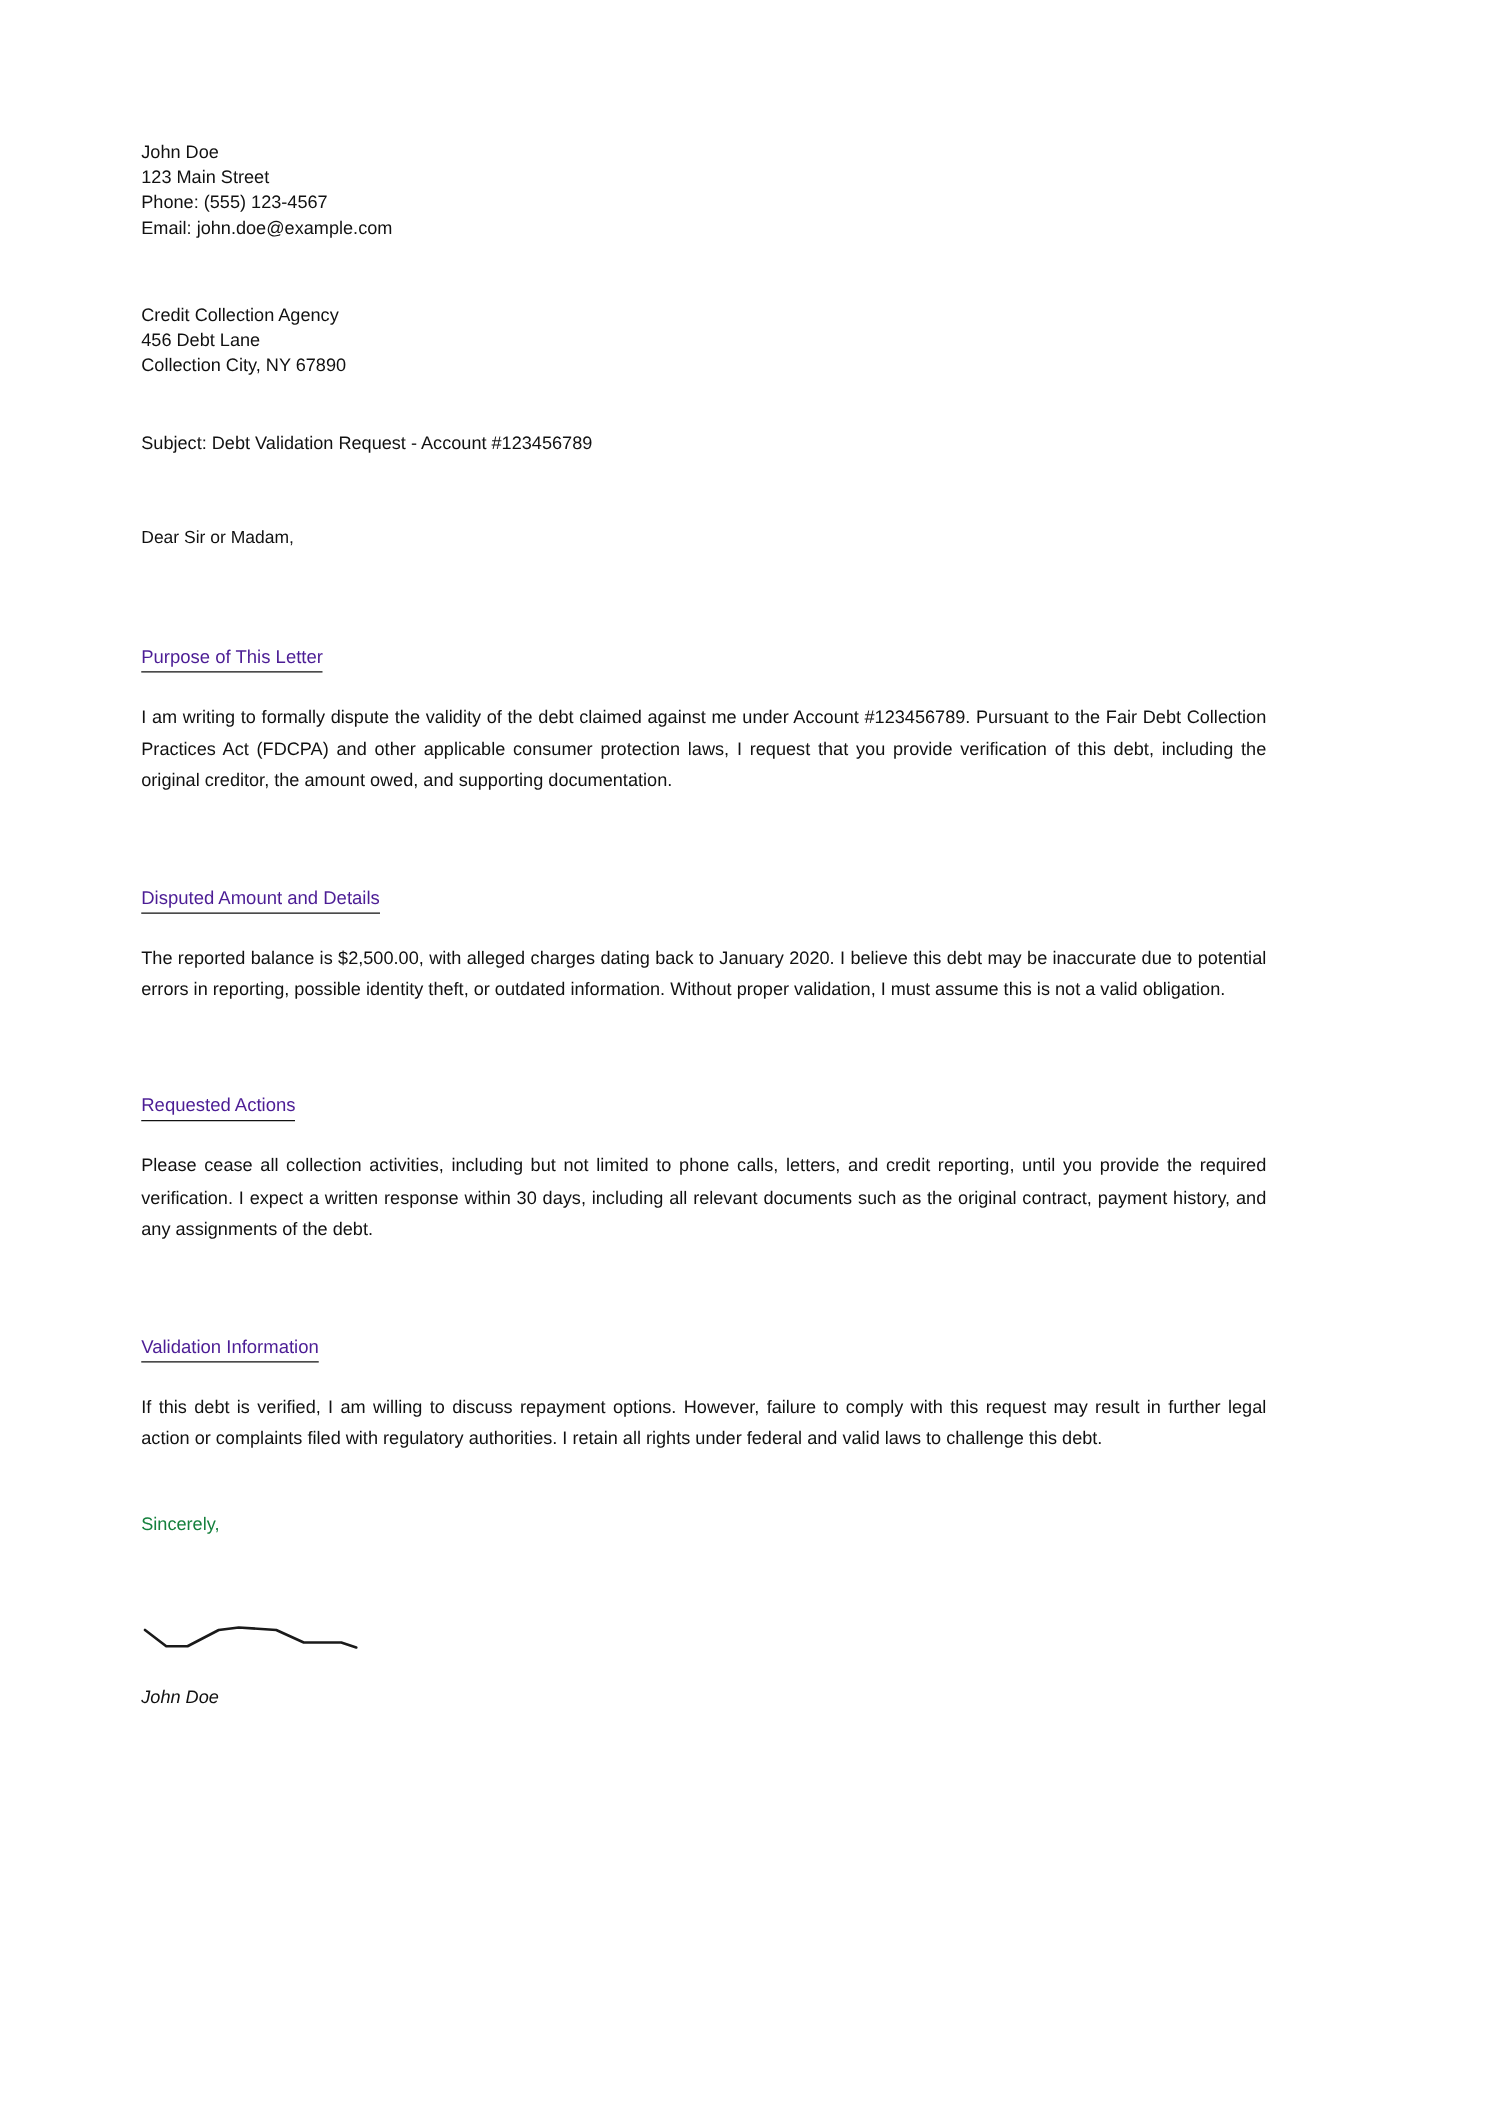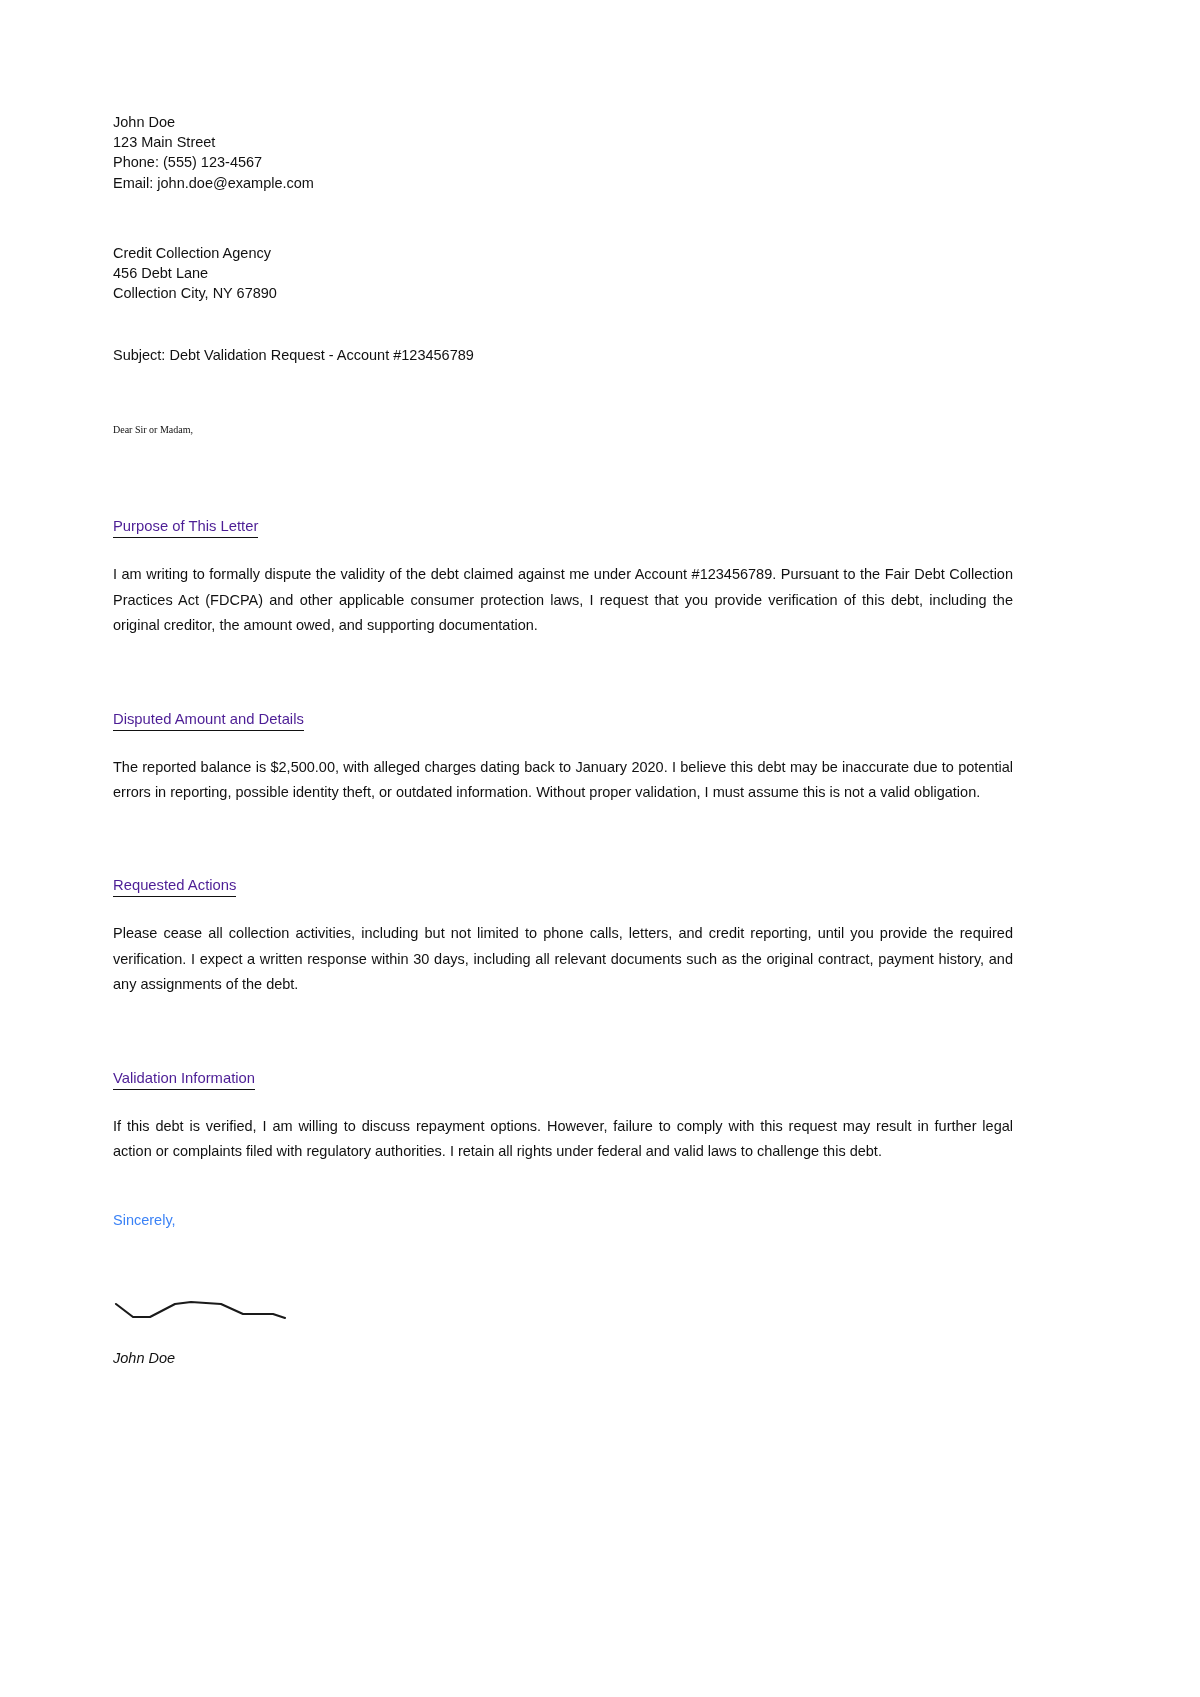--- a/index.html
+++ b/index.html
@@ -46,24 +46,23 @@
 
   
   .subject-line {
     font-size: 14.5px;
     line-height: 20px;
     color: #111111;
   }
 
   
   .salutation {
-    font-size: 10px;
+    font-size: 14px;
     line-height: 21px;
     color: #111111;
-    font-family: Liberation Serif, serif;
   }
 
   
   .section {
     margin-top: 26px;
   }
   .section:first-of-type {
     margin-top: 0;
   }
   .section-heading {
@@ -82,21 +81,21 @@
     text-align: justify;
     text-justify: inter-word;
     margin: 0;
   }
   .section-spacer { height: 44px; }
 
   
   .closing {
     font-size: 14.5px;
     line-height: 20px;
-    color: #3b82f6;
+    color: #15803d;
     margin-top: 46px;
   }
   .signature-wrap {
     margin-top: 60px;
     height: 44px;
   }
   .signature-svg {
     display: block;
   }
   .signature-name {

